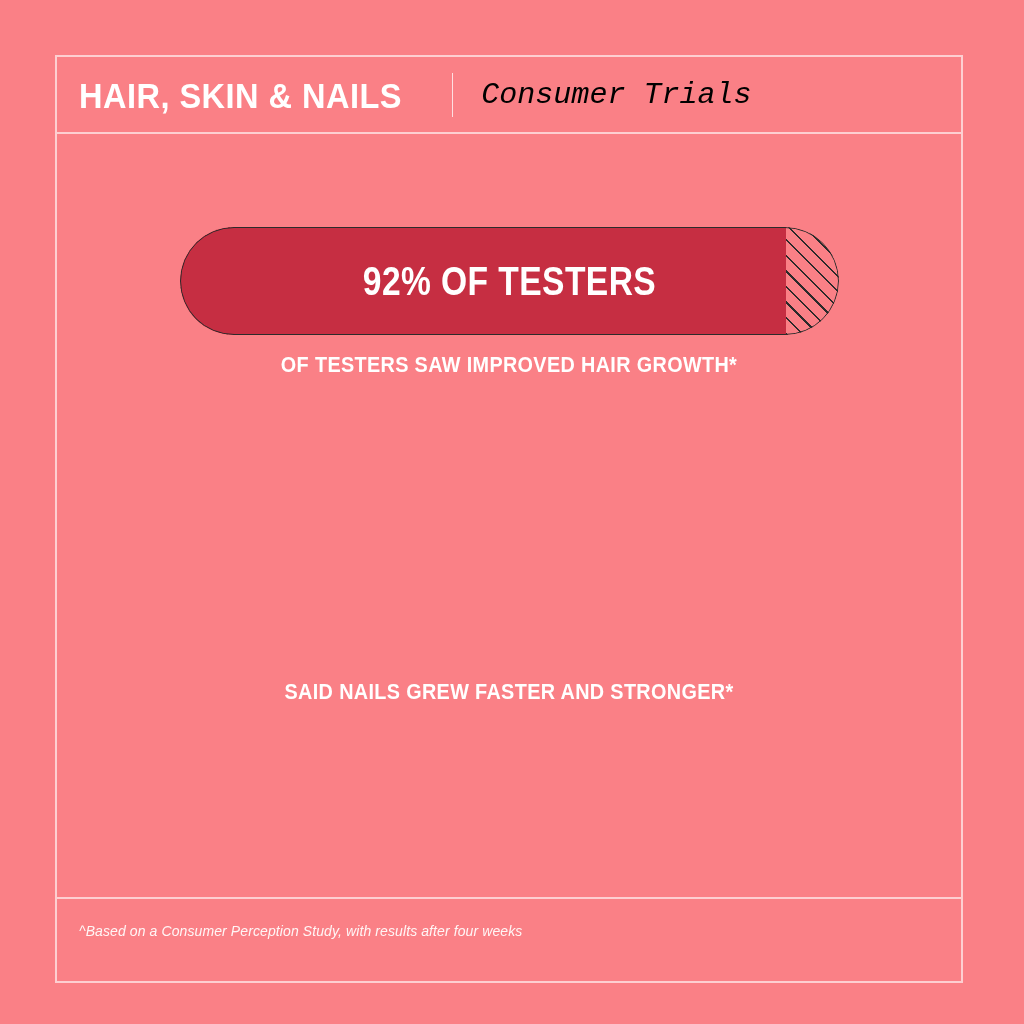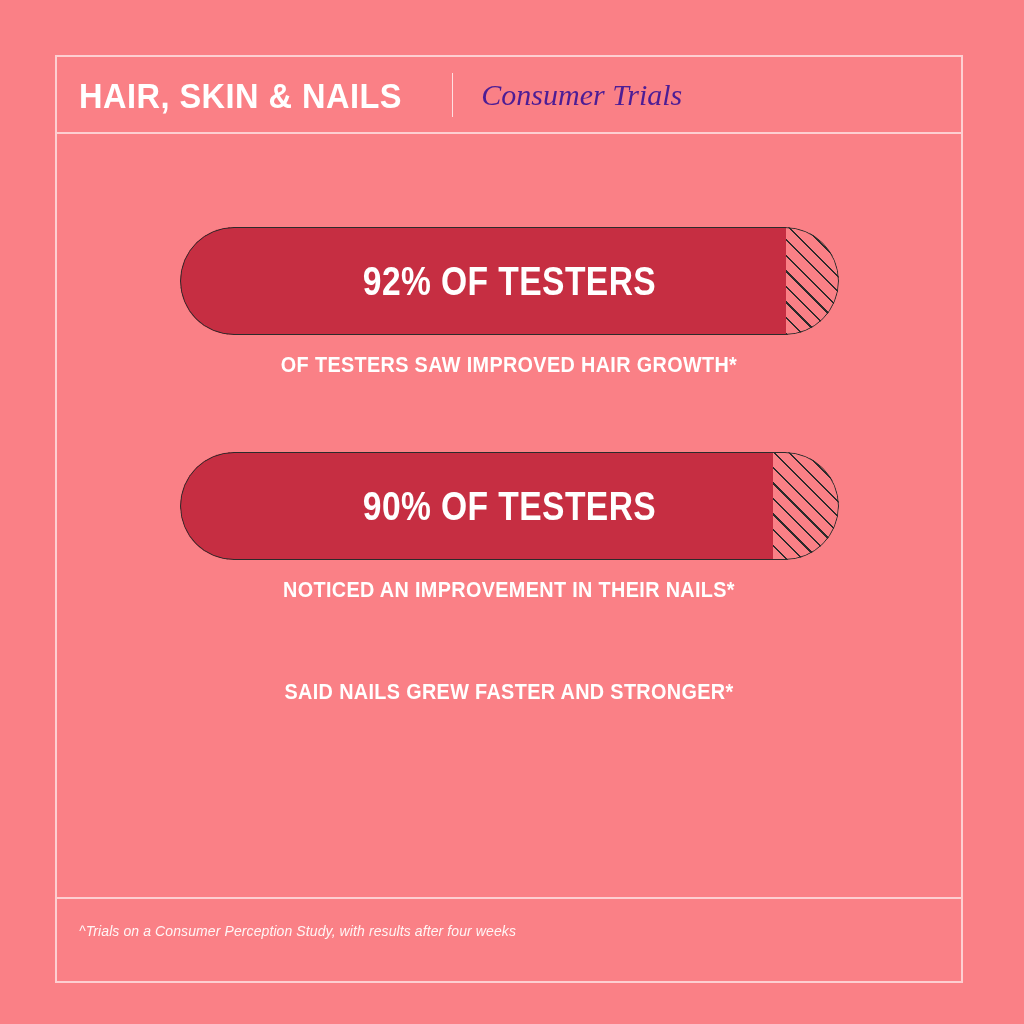--- a/index.html
+++ b/index.html
@@ -51,22 +51,22 @@
   }
   .header-sep {
     width: 1px;
     height: 44px;
     background: rgba(255, 255, 255, 0.75);
     margin-left: 26px;
     margin-right: 28px;
     flex: 0 0 auto;
   }
   .header-sub {
-    color: #4c1d95;
-    font-family: Liberation Serif, serif;
+    color: #000000;
+    font-family: Liberation Mono, monospace;
     font-style: italic;
     font-size: 30px;
     line-height: 1;
     white-space: nowrap;
   }
   .rule {
     position: absolute;
     left: 0;
     right: 0;
     height: 2px;
@@ -193,33 +193,24 @@
     <div class="stat-block b0">
       <div class="bar-track">
         <div class="bar-hatch"></div>
         <div class="bar-fill" id="fill-0" style="width: 92%;"></div>
         <div class="bar-outline"></div>
         <div class="bar-label">92% OF TESTERS</div>
       </div>
       <div class="stat-caption">OF TESTERS SAW IMPROVED HAIR GROWTH*</div>
     </div>
 
-    <div class="stat-block b1">
-      <div class="bar-track">
-        <div class="bar-hatch"></div>
-        <div class="bar-fill" id="fill-1" style="width: 90%;"></div>
-        <div class="bar-outline"></div>
-        <div class="bar-label">90% OF TESTERS</div>
-      </div>
-      <div class="stat-caption">NOTICED AN IMPROVEMENT IN THEIR NAILS*</div>
-    </div>
 
     <div class="stat-block b2">
       <div class="stat-caption">SAID NAILS GREW FASTER AND STRONGER*</div>
     </div>
 
   </div>
 
   <div class="rule rule-bottom"></div>
 
-  <div class="footnote">^Trials on a Consumer Perception Study, with results after four weeks</div>
+  <div class="footnote">^Based on a Consumer Perception Study, with results after four weeks</div>
 
 </div>
 
 </body></html>

